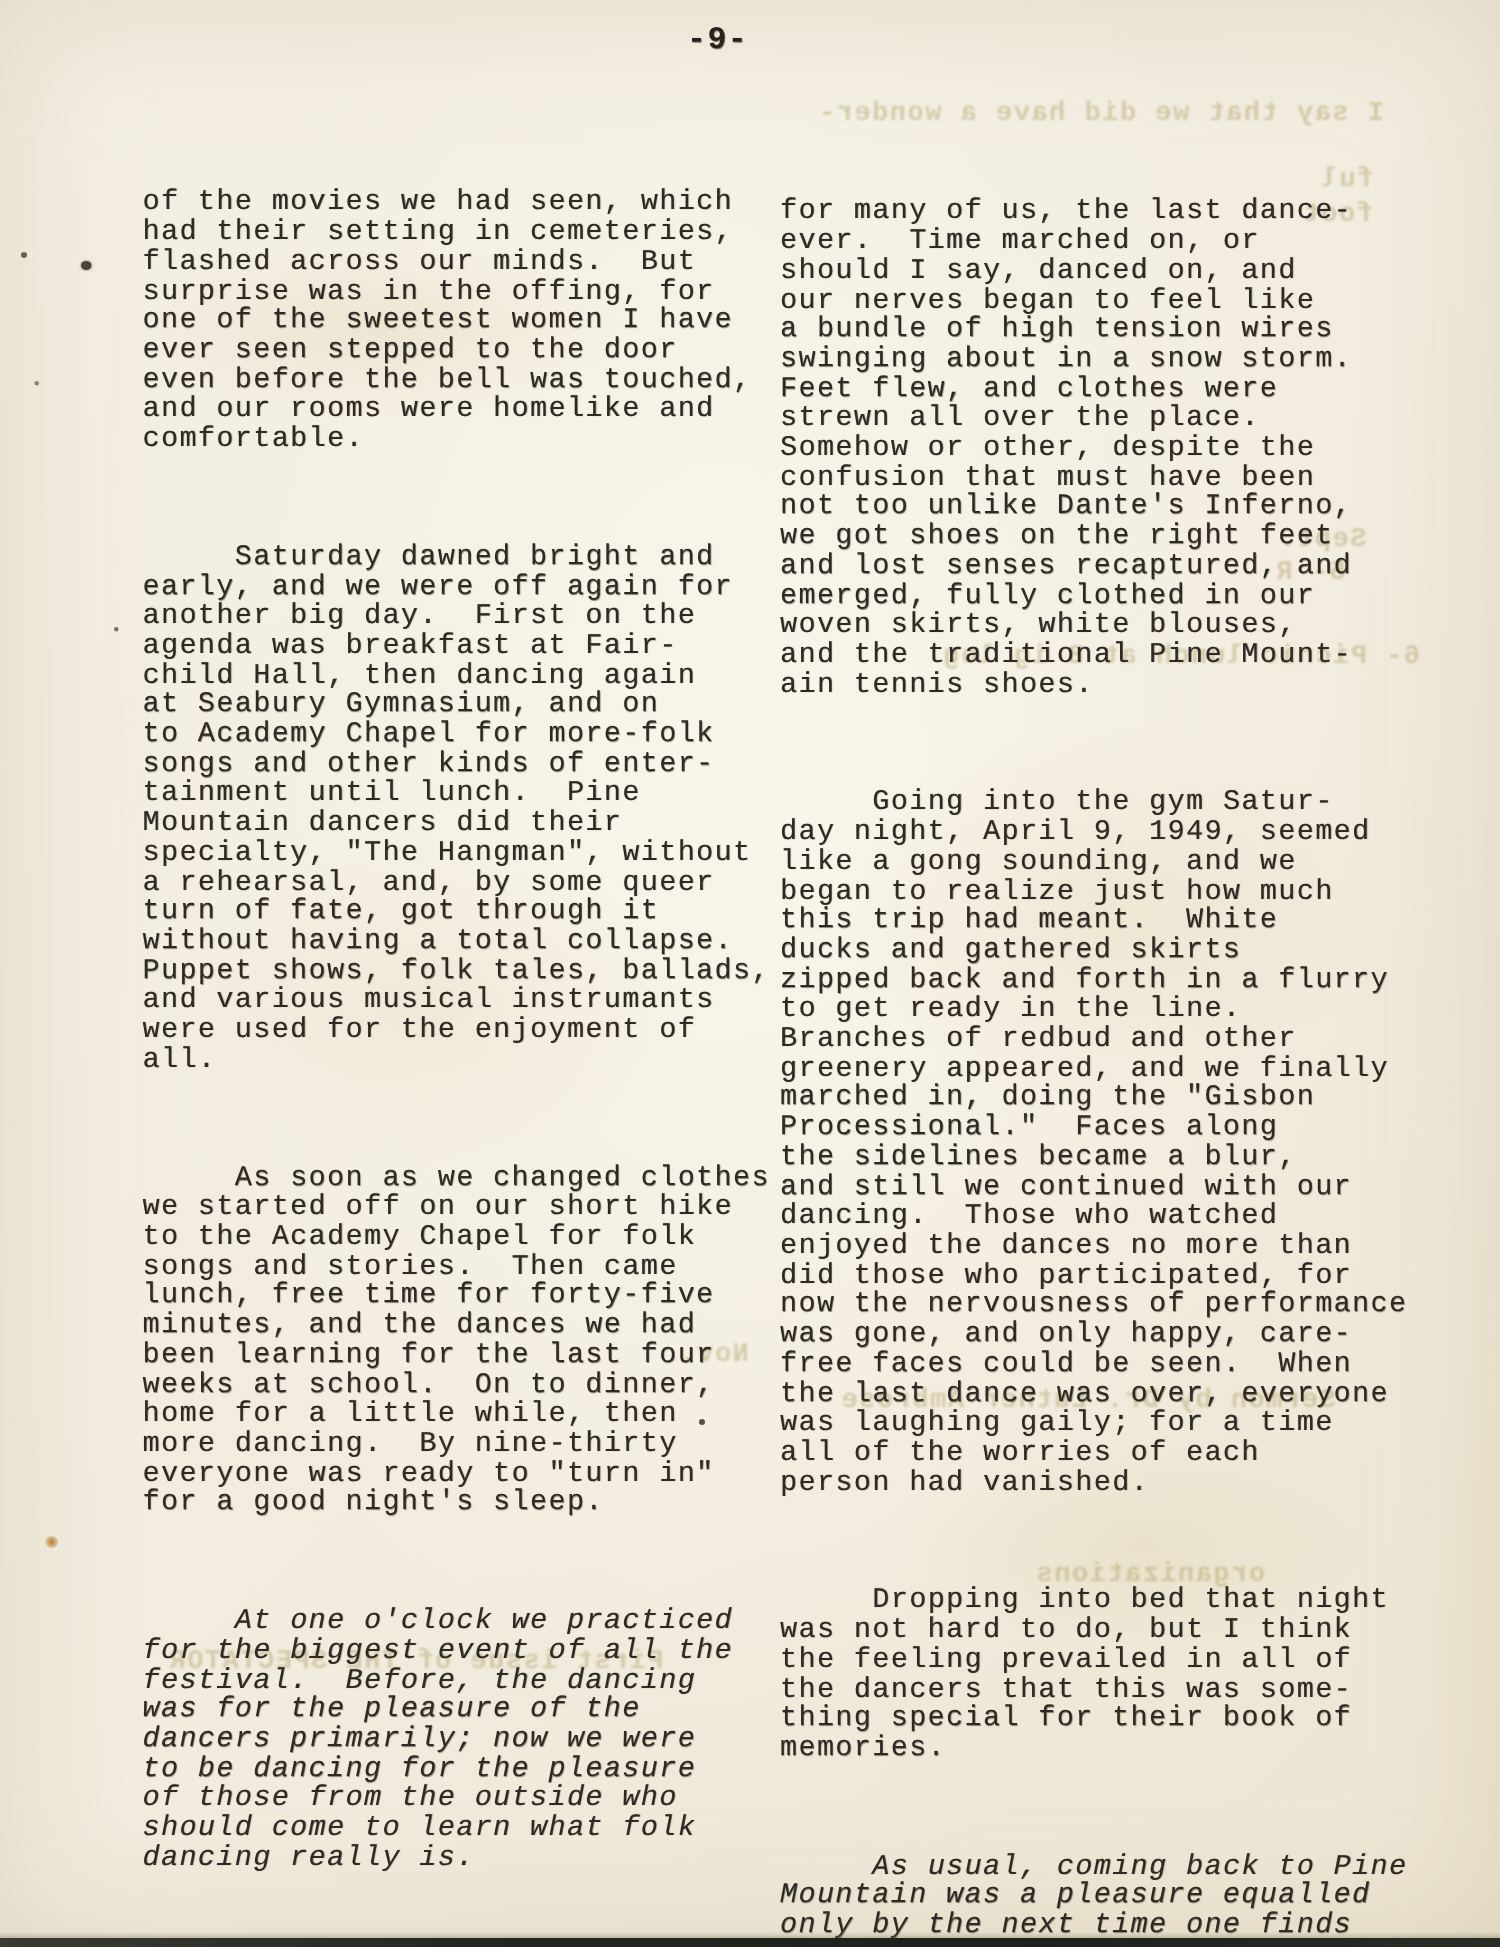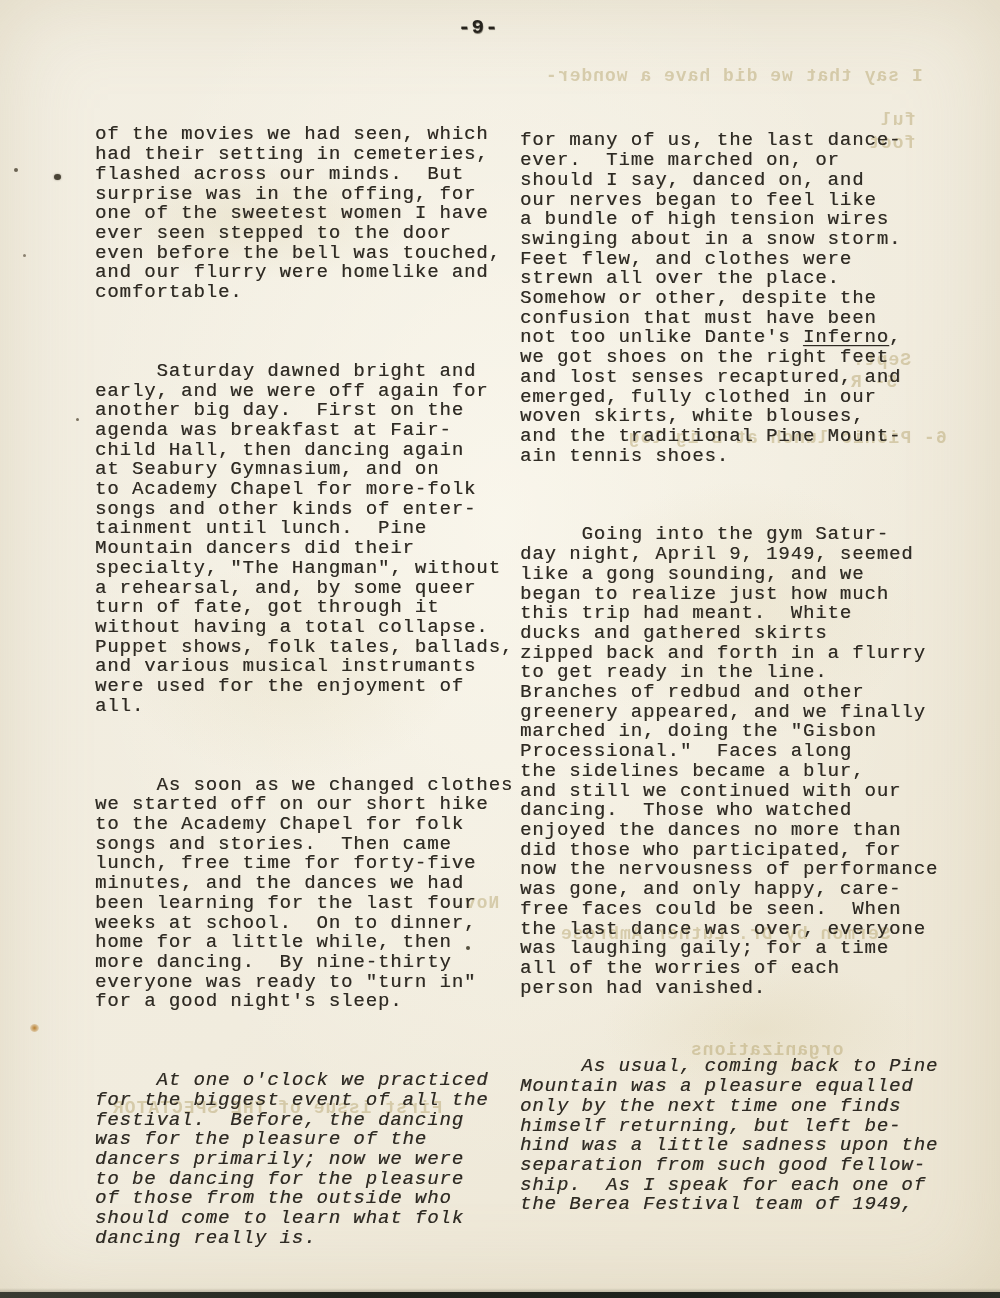--- a/index.html
+++ b/index.html
@@ -19,21 +19,21 @@
     position:absolute;
     white-space:pre-wrap;
     font-size:19px;
     line-height:19.7px;
     letter-spacing:0.9px;
     color:#2e2a23;
     text-shadow:0.4px 0.4px 0.6px rgba(46,42,35,0.55);
   }
   .para{margin:0 0 19.7px 0;}
   .para:last-child{margin-bottom:0;font-style:italic;}
-  .u{ text-decoration:underline; text-underline-offset:3px; }
+  .u{ text-underline-offset:3px; }
   .pagenum{
     position:absolute;left:458px;top:16px;
     font-size:21px;font-weight:bold;letter-spacing:1px;
     color:#26231d;
     text-shadow:0.5px 0.5px 0.7px rgba(40,35,25,0.6);
   }
   .ghost{
     position:absolute;
     transform:scaleX(-1);
     white-space:pre;
@@ -93,21 +93,21 @@
   <div class="pagenum">-9-</div>
 
   <div class="typed" style="left:95px;top:86px;width:438px;">
     <div class="para">of the movies we had seen, which
 had their setting in cemeteries,
 flashed across our minds.  But
 surprise was in the offing, for
 one of the sweetest women I have
 ever seen stepped to the door
 even before the bell was touched,
-and our flurry were homelike and
+and our rooms were homelike and
 comfortable.</div>
     <div class="para">     Saturday dawned bright and
 early, and we were off again for
 another big day.  First on the
 agenda was breakfast at Fair-
 child Hall, then dancing again
 at Seabury Gymnasium, and on
 to Academy Chapel for more-folk
 songs and other kinds of enter-
 tainment until lunch.  Pine
@@ -179,20 +179,26 @@
 dancing.  Those who watched
 enjoyed the dances no more than
 did those who participated, for
 now the nervousness of performance
 was gone, and only happy, care-
 free faces could be seen.  When
 the last dance was over, everyone
 was laughing gaily; for a time
 all of the worries of each
 person had vanished.</div>
+    <div class="para">     Dropping into bed that night
+was not hard to do, but I think
+the feeling prevailed in all of
+the dancers that this was some-
+thing special for their book of
+memories.</div>
     <div class="para">     As usual, coming back to Pine
 Mountain was a pleasure equalled
 only by the next time one finds
 himself returning, but left be-
 hind was a little sadness upon the
 separation from such good fellow-
 ship.  As I speak for each one of
 the Berea Festival team of 1949,</div>
   </div>
 

